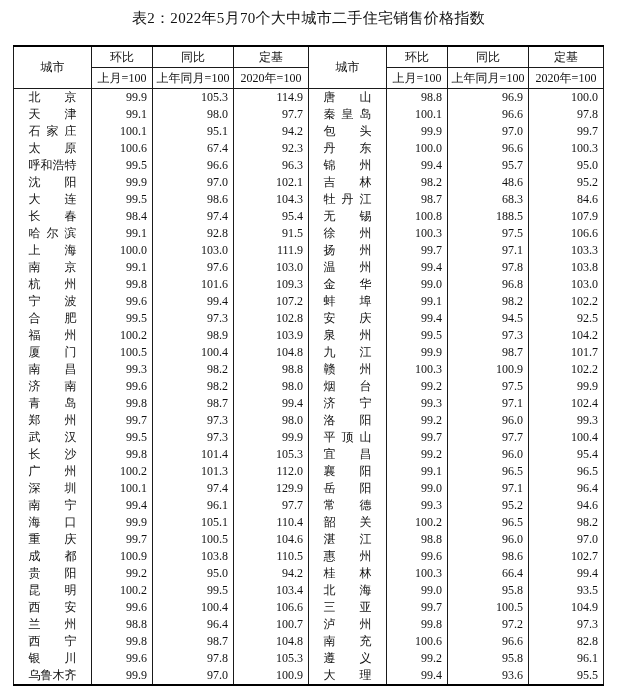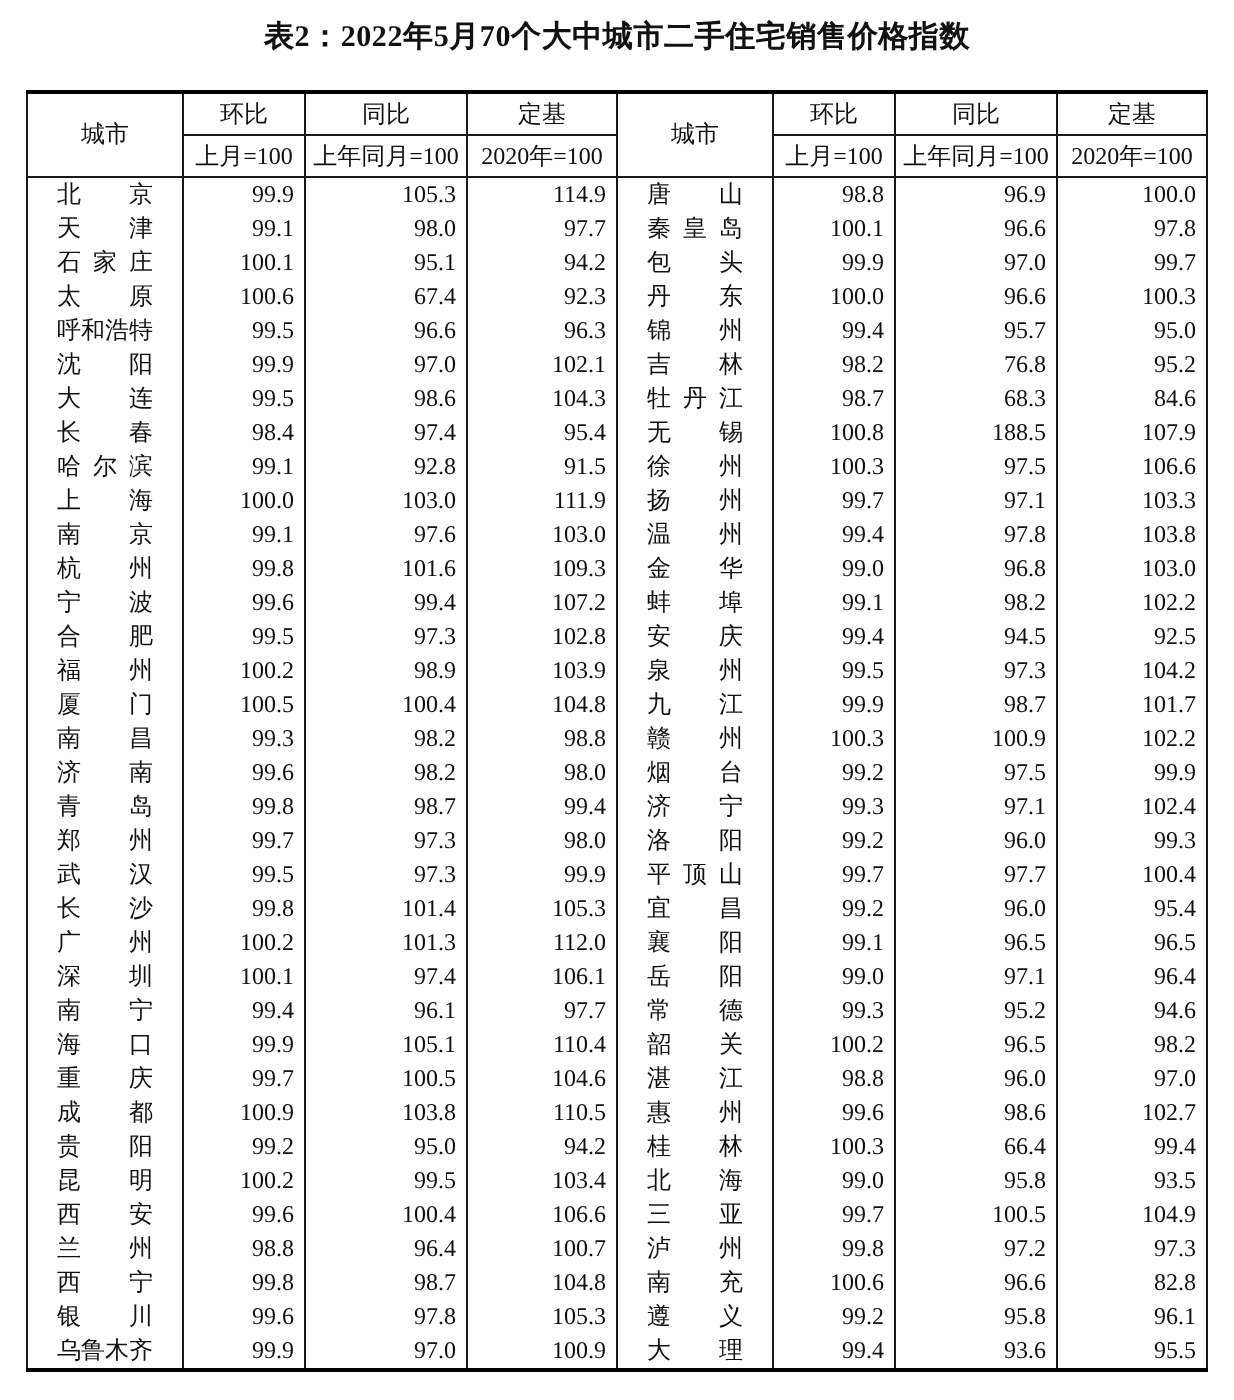--- a/index.html
+++ b/index.html
@@ -9,21 +9,21 @@
   }
   body {
     width: 617px;
     height: 700px;
     font-family: "Liberation Serif", "DejaVu Serif", serif;
     color: #111111;
     overflow: hidden;
   }
   .page-title {
     text-align: center;
-    font-weight: bold;
+    font-weight: normal;
     font-size: 15px;
     padding-top: 9px;
     letter-spacing: 0.3px;
   }
   table.index-table {
     width: 590px;
     margin: 17px auto 16px auto;
     border-collapse: collapse;
     table-layout: fixed;
     border-top: 2.5px solid #000000;
@@ -219,21 +219,21 @@
         <td class="num-cell">99.9</td>
         <td class="num-cell">97.0</td>
         <td class="num-cell">102.1</td>
         <td class="city-cell">
           <span class="city-name">
             <b>吉</b>
             <b>林</b>
           </span>
         </td>
         <td class="num-cell">98.2</td>
-        <td class="num-cell">76.8</td>
+        <td class="num-cell">48.6</td>
         <td class="num-cell">95.2</td>
       </tr>
       <tr>
         <td class="city-cell">
           <span class="city-name">
             <b>大</b>
             <b>连</b>
           </span>
         </td>
         <td class="num-cell">99.5</td>
@@ -574,21 +574,21 @@
       </tr>
       <tr>
         <td class="city-cell">
           <span class="city-name">
             <b>深</b>
             <b>圳</b>
           </span>
         </td>
         <td class="num-cell">100.1</td>
         <td class="num-cell">97.4</td>
-        <td class="num-cell">106.1</td>
+        <td class="num-cell">129.9</td>
         <td class="city-cell">
           <span class="city-name">
             <b>岳</b>
             <b>阳</b>
           </span>
         </td>
         <td class="num-cell">99.0</td>
         <td class="num-cell">97.1</td>
         <td class="num-cell">96.4</td>
       </tr>

